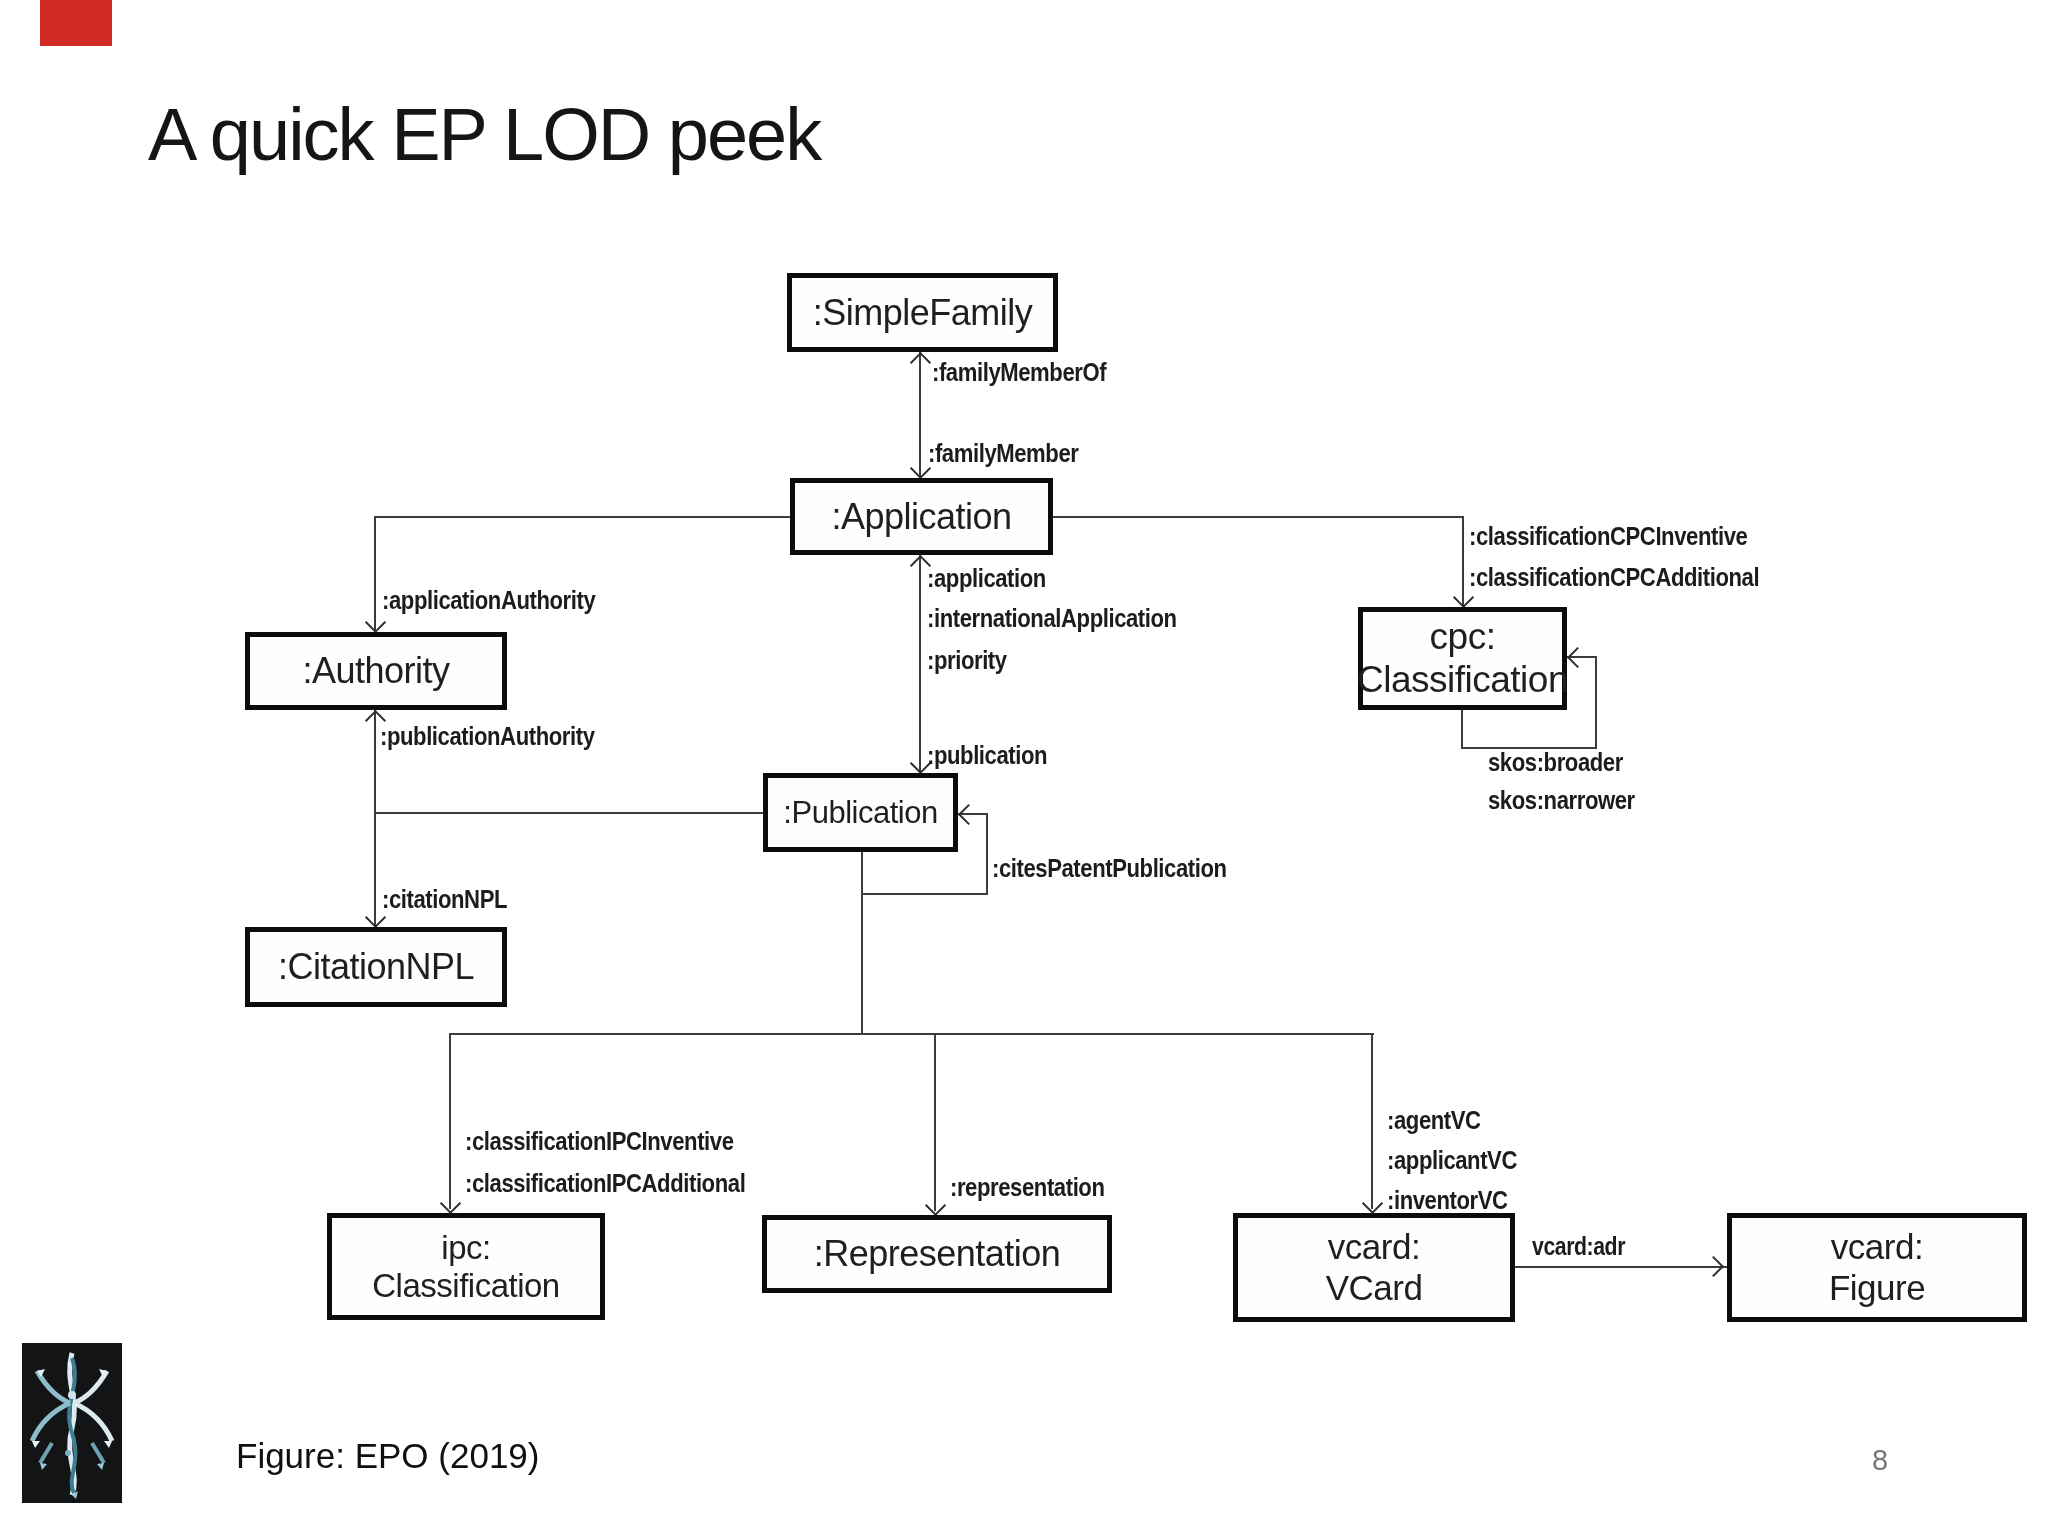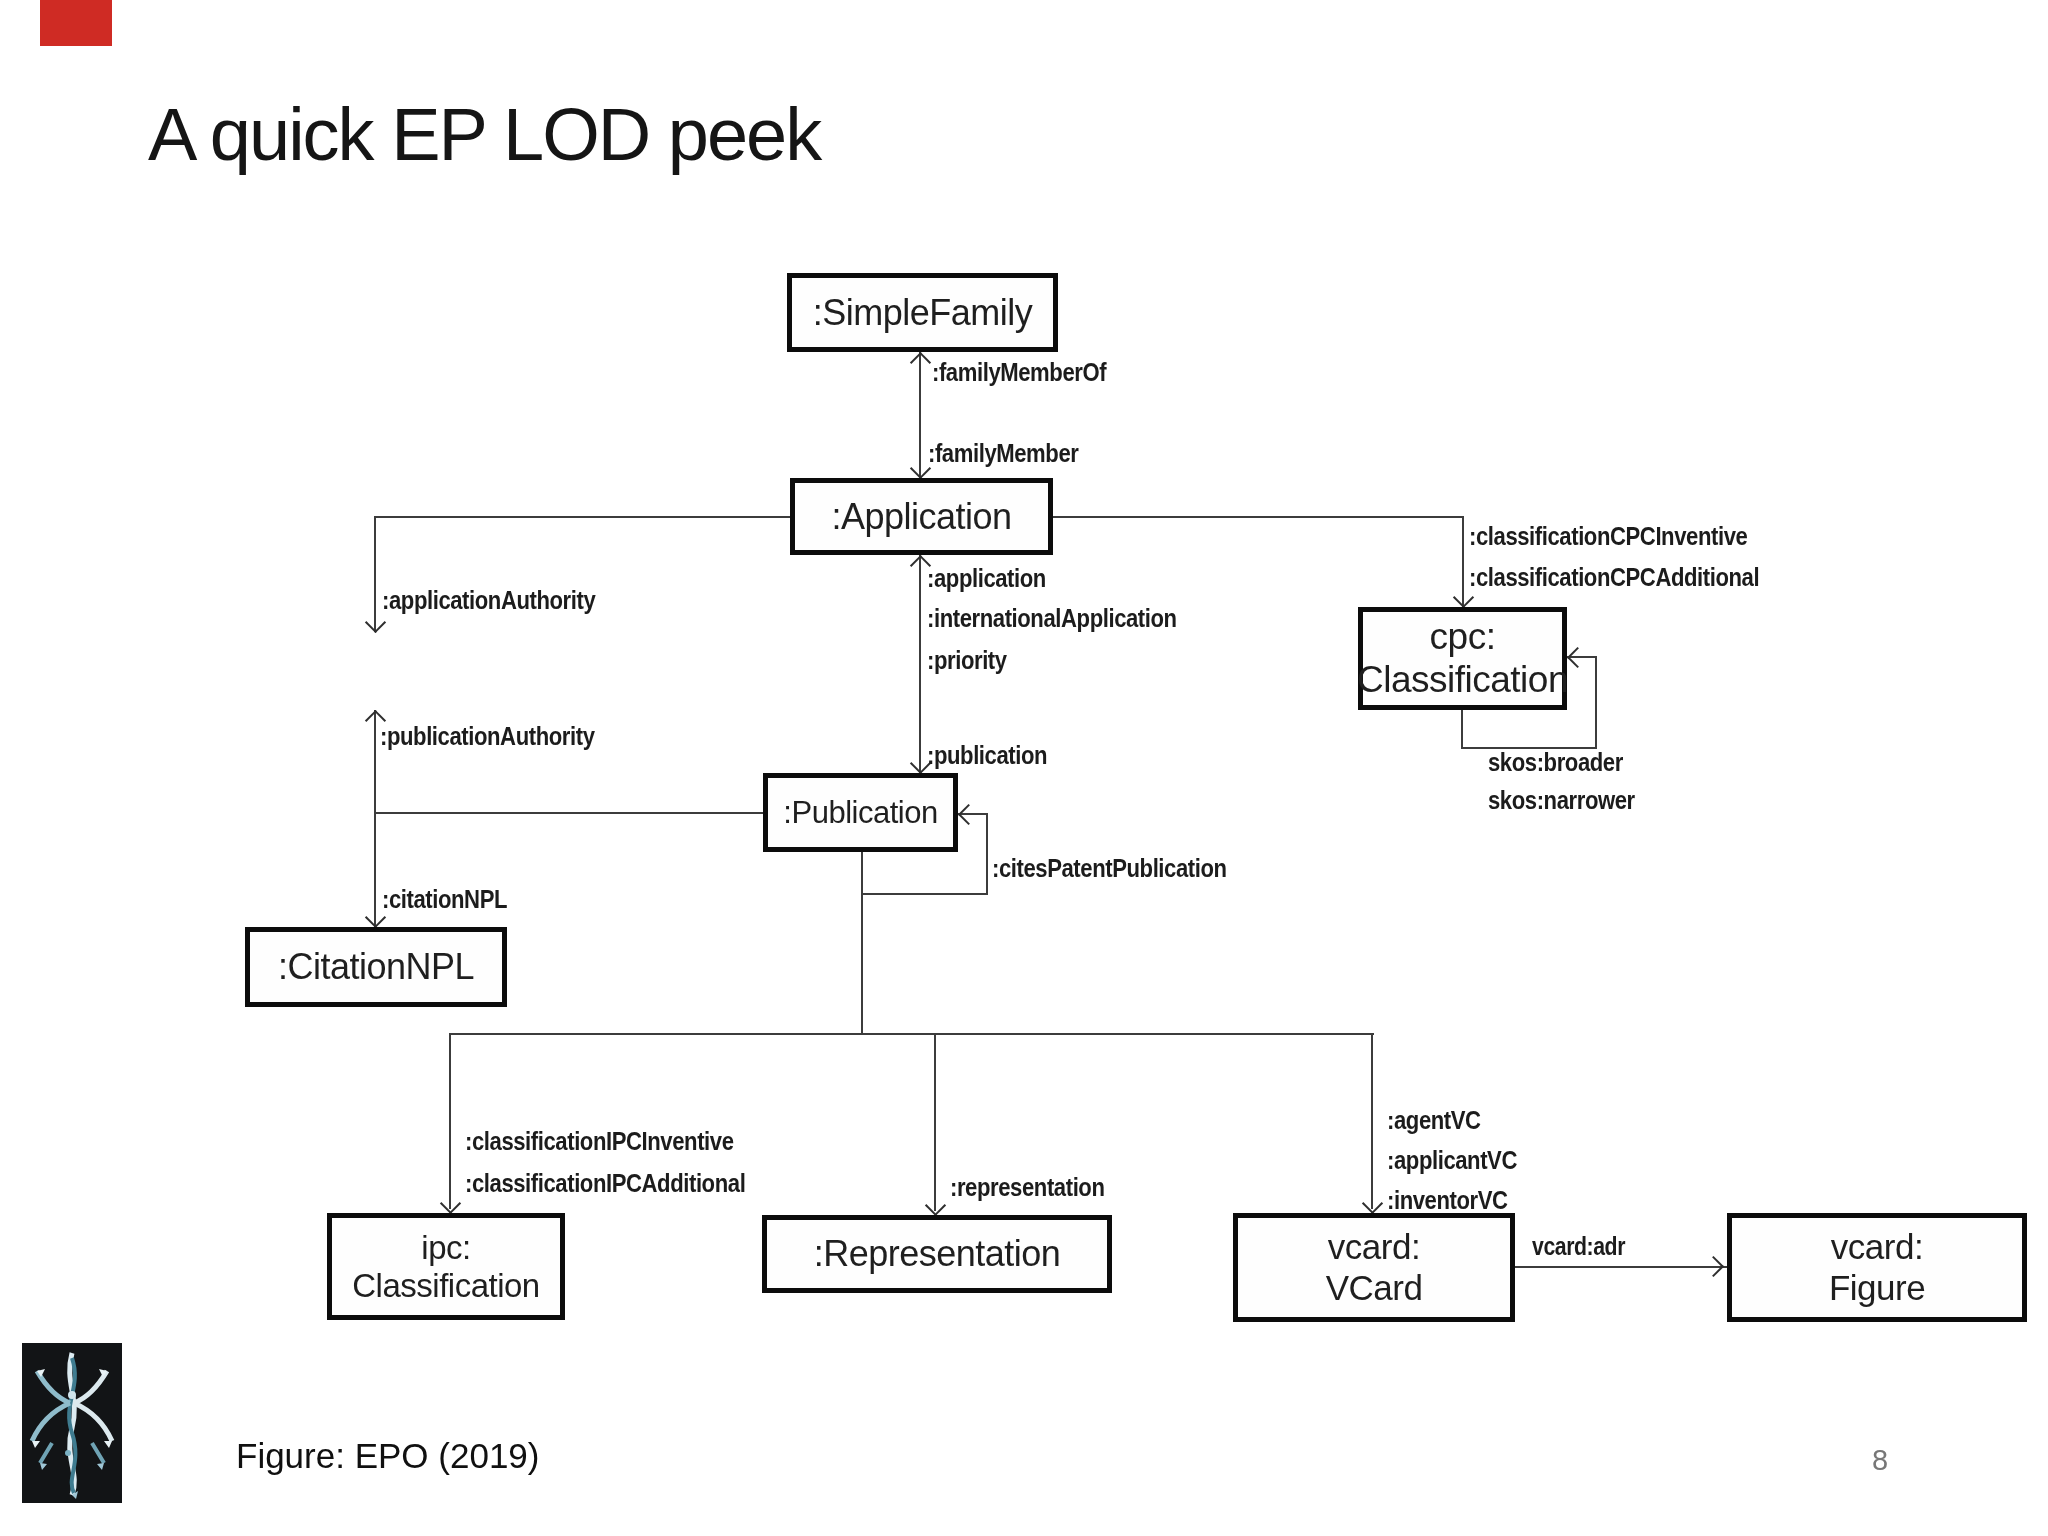--- a/index.html
+++ b/index.html
@@ -78,31 +78,34 @@
   <div class="ar down" style="left:928px;top:1198px"></div>
   <div class="ar down" style="left:1365px;top:1196px"></div>
   <div class="ar right" style="left:1706px;top:1259px"></div>
 
   <div class="node" style="left:787px;top:273px;width:271px;height:79px">
     <span>:SimpleFamily</span>
   </div>
   <div class="node" style="left:790px;top:478px;width:263px;height:77px">
     <span>:Application</span>
   </div>
+  <div class="node" style="left:245px;top:632px;width:262px;height:78px">
+    <span>:Authority</span>
+  </div>
   <div class="node" style="left:763px;top:773px;width:195px;height:79px;font-size:31px">
     <span>:Publication</span>
   </div>
   <div class="node" style="left:245px;top:927px;width:262px;height:80px">
     <span>:CitationNPL</span>
   </div>
   <div class="node" style="left:1358px;top:607px;width:209px;height:103px;font-size:37px">
     <span>cpc:</span>
     <span>Classification</span>
   </div>
-  <div class="node" style="left:327px;top:1213px;width:238px;height:107px;font-size:33px">
+  <div class="node" style="left:327px;top:1213px;width:278px;height:107px;font-size:33px">
     <span>ipc:</span>
     <span>Classification</span>
   </div>
   <div class="node" style="left:762px;top:1215px;width:350px;height:78px">
     <span>:Representation</span>
   </div>
   <div class="node" style="left:1233px;top:1213px;width:282px;height:109px;font-size:35px">
     <span>vcard:</span>
     <span>VCard</span>
   </div>

